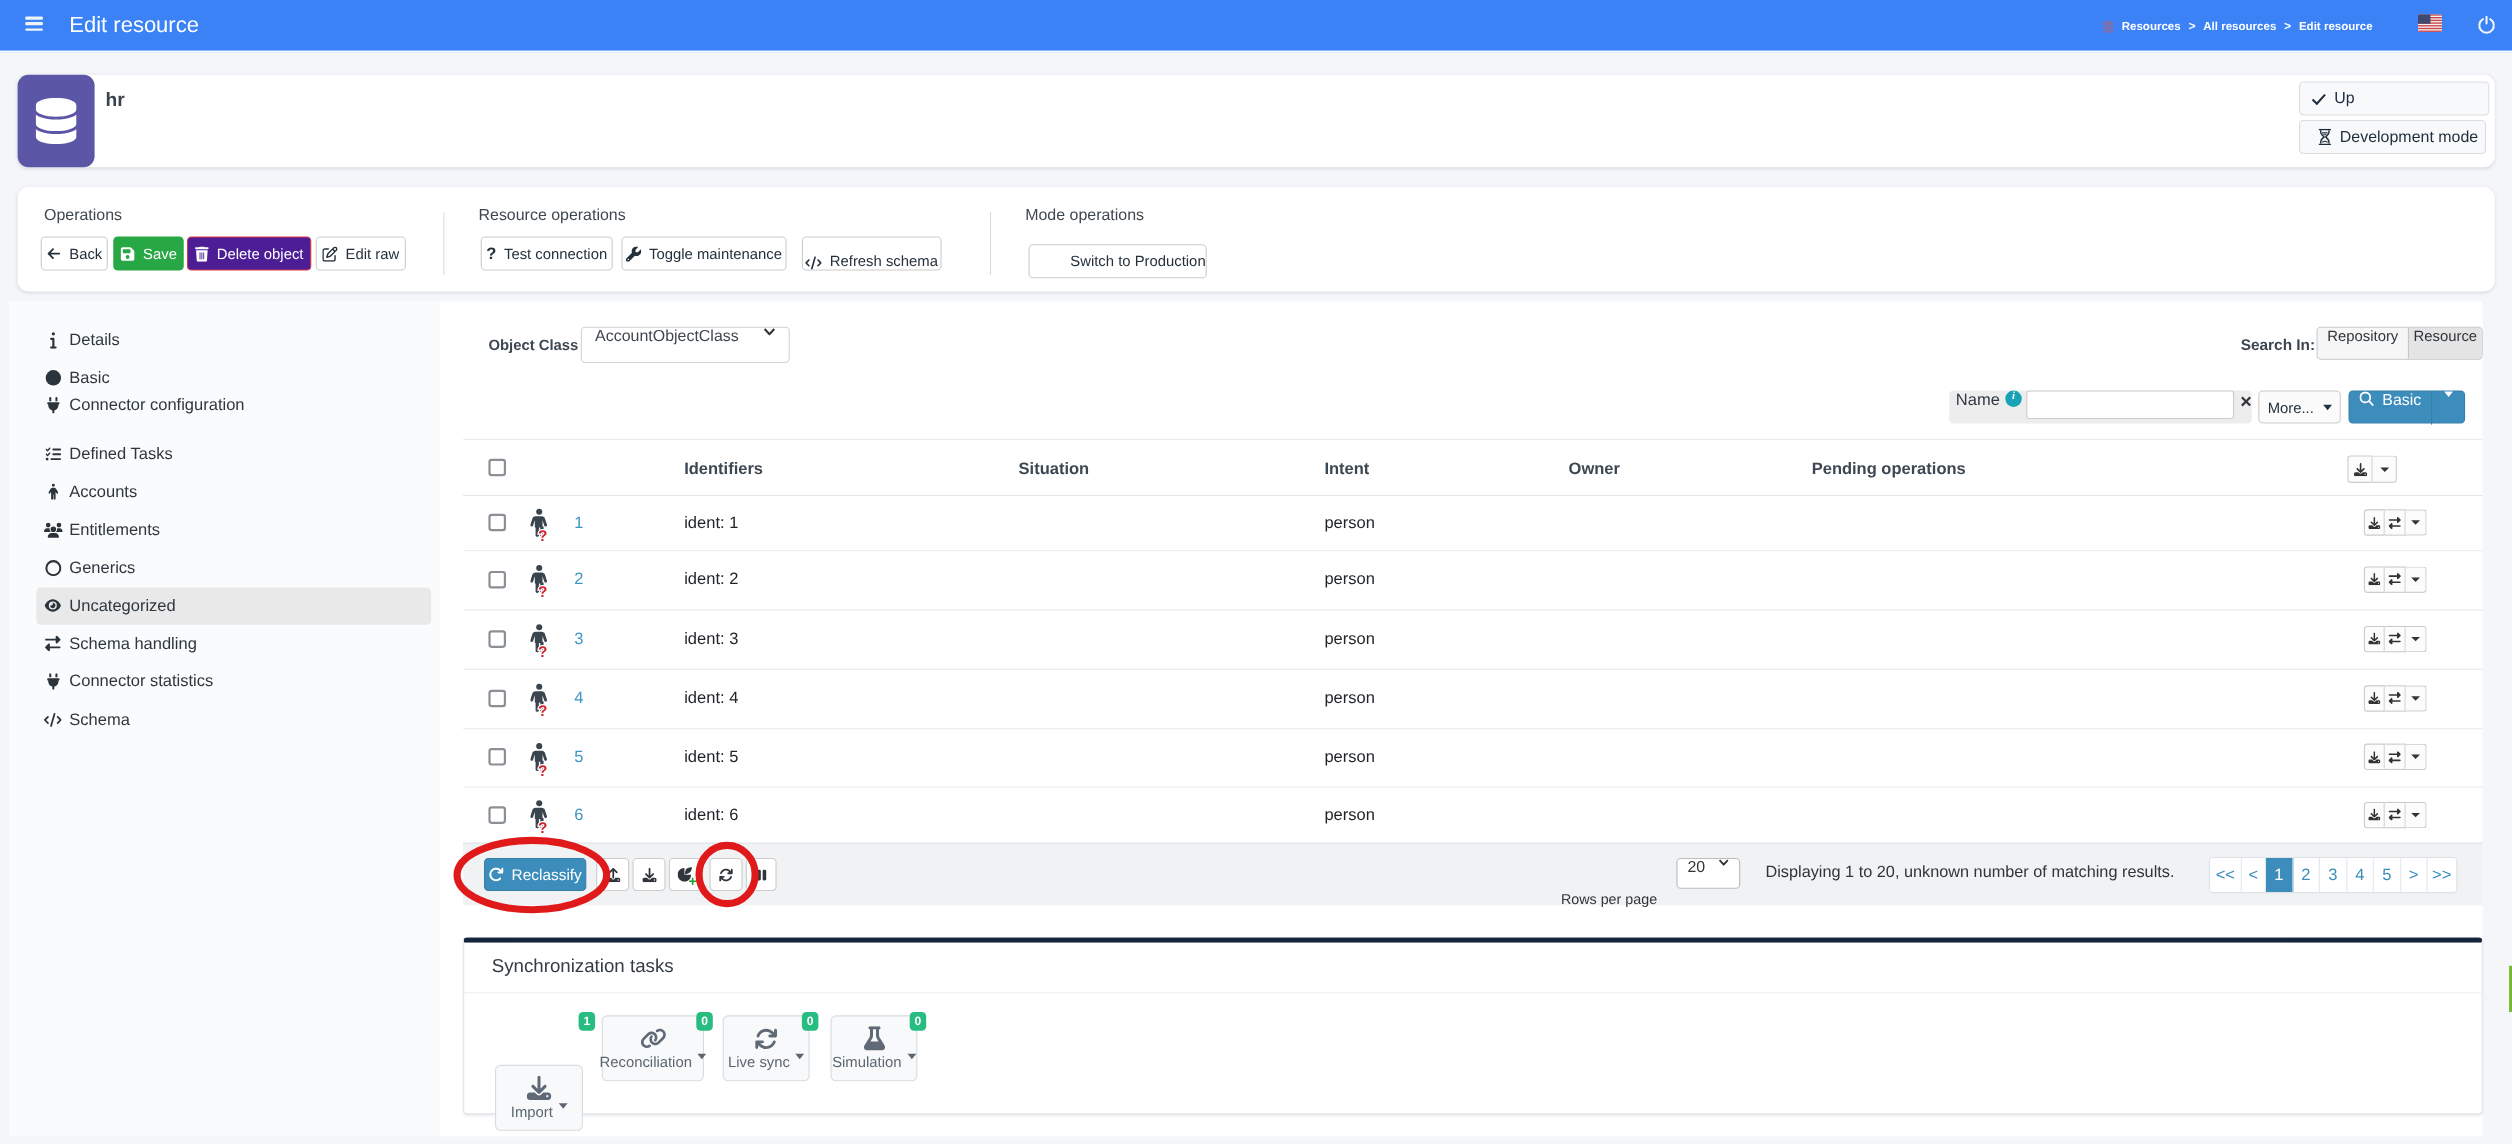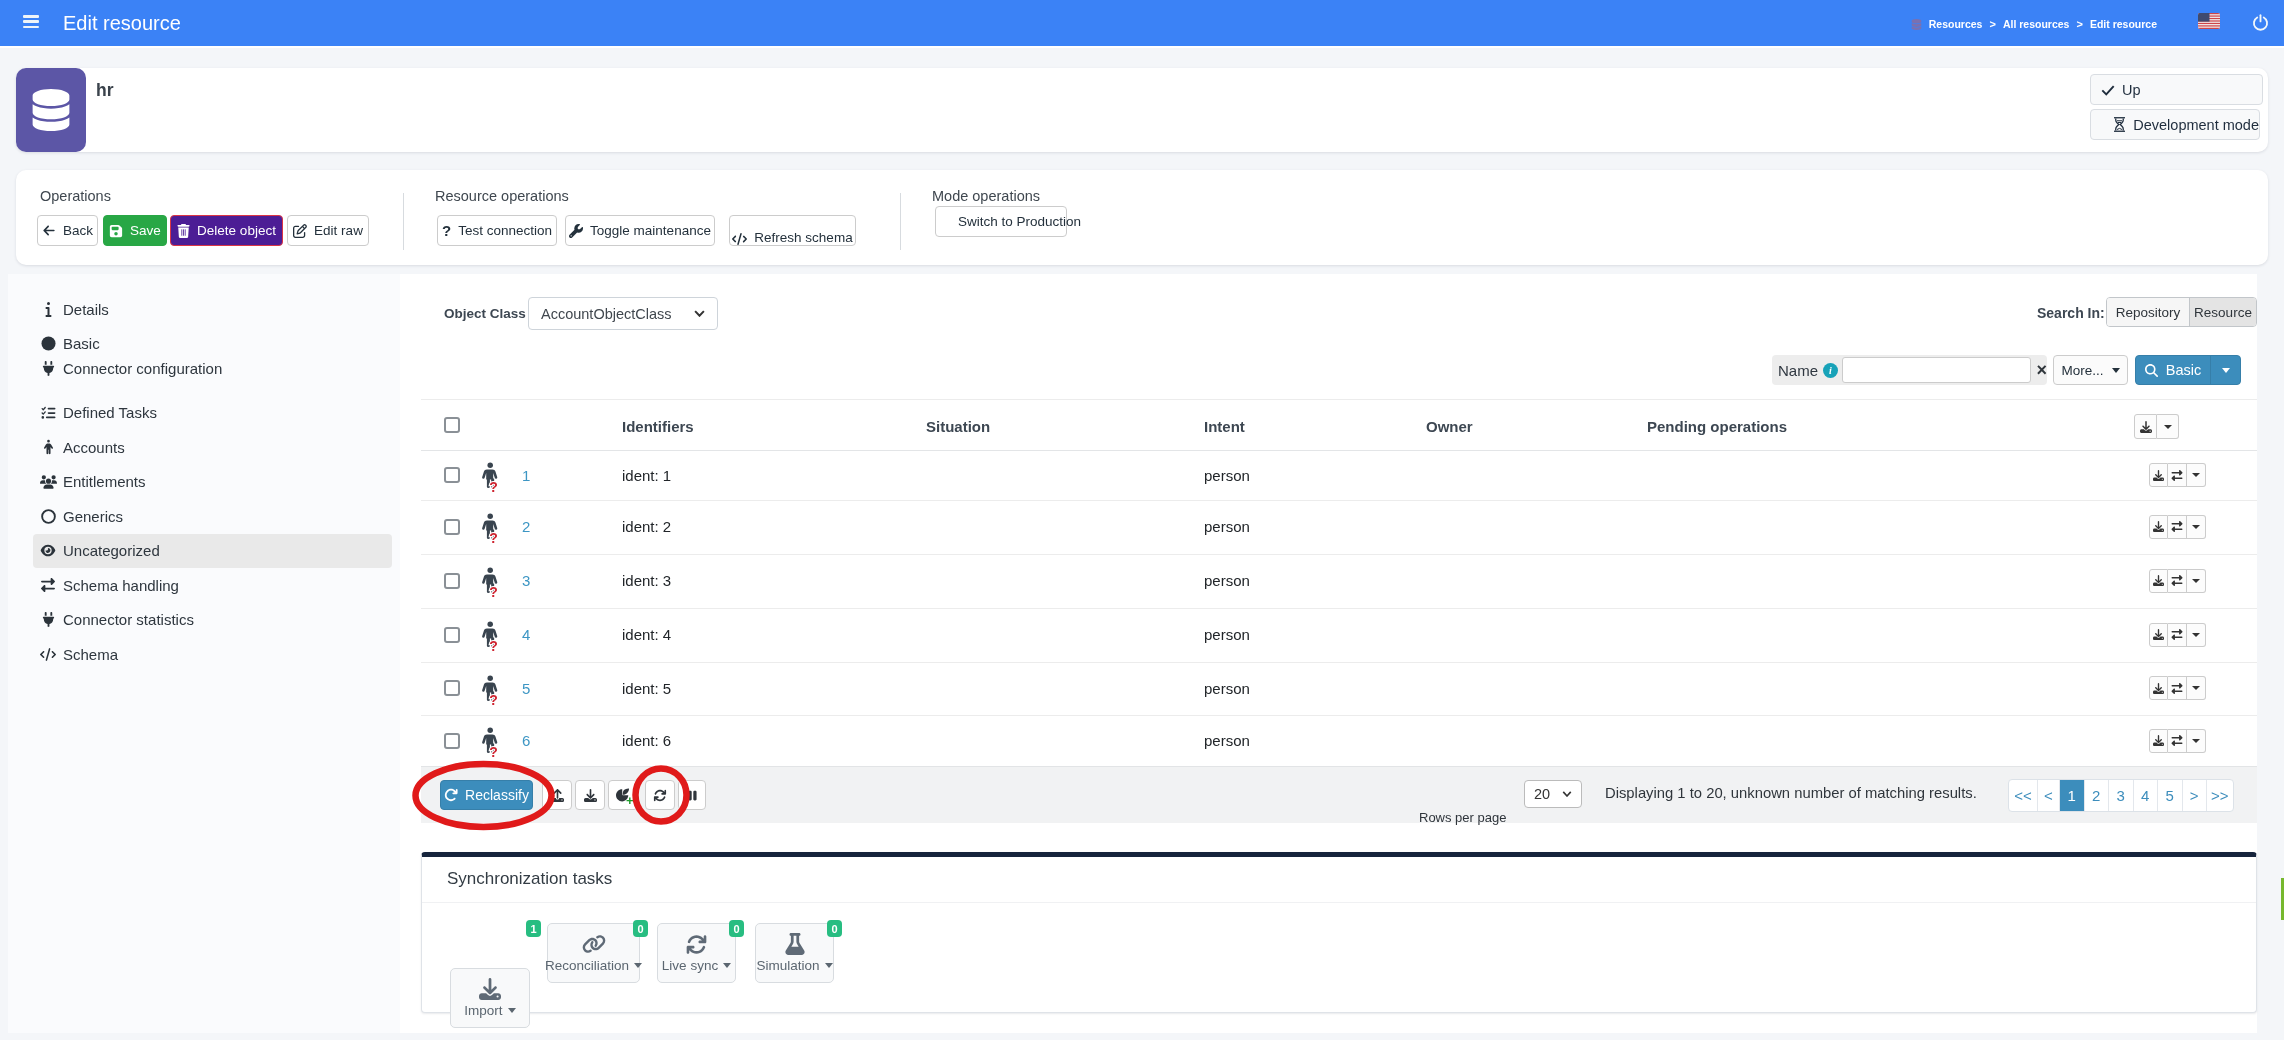--- a/index.html
+++ b/index.html
@@ -1,18 +1,18 @@
 <!DOCTYPE html>
 <html><head>
 <meta charset="utf-8">
 <style>
 * { margin:0; padding:0; box-sizing:border-box; }
 html,body { width:2284px; height:1040px; font-family:"Liberation Sans", sans-serif; background:#f4f6f9; overflow:hidden; position:relative; }
 .abs { position:absolute; }
-.flex { display:flex; align-items:center; }
+.flex { display:flex; align-items:flex-start; }
 svg { display:block; }
 
 #navbar { position:absolute; left:0; top:0; width:2284px; height:48px; background:#3b82f6; border-bottom:2px solid #fff; }
 #navbar .title { position:absolute; left:63px; top:0; height:48px; line-height:46px; color:#fff; font-size:20px; font-weight:400; }
 #burger { position:absolute; left:23px; top:15px; width:16px; }
 #burger div { height:2.6px; background:#eef4f8; margin-bottom:2.7px; border-radius:1px; }
 #crumbs { position:absolute; top:0; height:48px; right:127px; display:flex; align-items:center; gap:7px; color:#fff; font-size:10.5px; font-weight:700; letter-spacing:0; }
 #crumbs .sep { font-size:11px; font-weight:700; }
 
 .card { position:absolute; background:#fff; border-radius:10px; box-shadow:0 1px 3px rgba(40,50,70,.13); }
@@ -99,21 +99,21 @@
       <path d="M448 80v48c0 44.2-100.3 80-224 80S0 172.2 0 128V80C0 35.8 100.3 0 224 0s224 35.8 224 80zM393.2 214.7c20.8-7.4 39.9-16.9 54.8-28.6V288c0 44.2-100.3 80-224 80S0 332.2 0 288V186.1c14.9 11.8 34 21.2 54.8 28.6C99.7 230.7 159.5 240 224 240s124.3-9.3 169.2-25.3zM0 346.1c14.9 11.8 34 21.2 54.8 28.6C99.7 390.7 159.5 400 224 400s124.3-9.3 169.2-25.3c20.8-7.4 39.9-16.9 54.8-28.6V432c0 44.2-100.3 80-224 80S0 476.2 0 432V346.1z"></path>
     </svg>
 </div>
 <div class="abs" style="left:96px;top:80px;font-size:17.5px;font-weight:700;color:#3b434c;">hr</div>
 <div class="btn btn-light" style="left:2090px;top:74px;width:173px;height:31px;justify-content:flex-start;padding-left:10px;font-size:14.5px;">
   <svg width="14" height="14" viewBox="0 0 16 16">
       <path d="M1.5 8.5l4.5 4.5 8.5-9.5" stroke="#1f2d3d" stroke-width="2.2" fill="none"></path>
     </svg>
   <span>Up</span>
 </div>
-<div class="btn btn-light" style="left:2090px;top:109px;width:170px;height:31px;justify-content:flex-end;padding-left:10px;font-size:14.5px;">
+<div class="btn btn-light" style="left:2090px;top:109px;width:170px;height:31px;justify-content:center;padding-left:10px;font-size:14.5px;">
   <svg width="13" height="15" viewBox="0 0 26 30" fill="none" stroke="#1f2d3d" stroke-width="2.6">
   <line x1="2" y1="1.5" x2="24" y2="1.5"></line>
       <line x1="2" y1="28.5" x2="24" y2="28.5"></line>
   <path d="M5.5 3 v3 q0 3 2.5 5.5 l3.5 3.5 -3.5 3.5 q-2.5 2.5 -2.5 5.5 v3 M20.5 3 v3 q0 3 -2.5 5.5 l-3.5 3.5 3.5 3.5 q2.5 2.5 2.5 5.5 v3"></path>
   <line x1="8" y1="7.5" x2="18" y2="7.5" stroke-width="2"></line>
       <line x1="10" y1="11" x2="16" y2="11" stroke-width="2"></line>
   <path d="M8 25 q5 -4.5 10 0" stroke-width="2"></path>
 </svg>
   <span>Development mode</span>
 </div>
@@ -157,21 +157,21 @@
       <path d="M352 320c88.4 0 160-71.6 160-160c0-15.3-2.2-30.1-6.2-44.2c-3.1-10.8-16.4-13.2-24.3-5.3l-76.8 76.8c-3 3-7.1 4.7-11.3 4.7H336c-8.8 0-16-7.2-16-16V118.6c0-4.2 1.7-8.3 4.7-11.3l76.8-76.8c7.9-7.9 5.4-21.2-5.3-24.3C382.1 2.2 367.3 0 352 0C263.6 0 192 71.6 192 160c0 19.1 3.4 37.5 9.5 54.5L19.9 396.1C7.2 408.8 0 426.1 0 444.1C0 481.6 30.4 512 67.9 512c18 0 35.3-7.2 48-19.9L297.5 310.5c17 6.2 35.4 9.5 54.5 9.5zM80 408a24 24 0 1 1 0 48 24 24 0 1 1 0-48z"></path>
     </svg>
   <span>Toggle maintenance</span>
 </div>
 <div class="btn" style="left:729px;top:215px;width:127px;height:31px;align-items:flex-end;">
   <svg width="15" height="12" viewBox="0 0 640 512" fill="#24313c">
       <path d="M392.8 1.2c-17-4.9-34.7 5-39.6 22l-128 448c-4.9 17 5 34.7 22 39.6s34.7-5 39.6-22l128-448c4.9-17-5-34.7-22-39.6zm80.6 120.1c-12.5 12.5-12.5 32.8 0 45.3L562.7 256l-89.4 89.4c-12.5 12.5-12.5 32.8 0 45.3s32.8 12.5 45.3 0l112-112c12.5-12.5 12.5-32.8 0-45.3l-112-112c-12.5-12.5-32.8-12.5-45.3 0zm-306.7 0c-12.5-12.5-32.8-12.5-45.3 0l-112 112c-12.5 12.5-12.5 32.8 0 45.3l112 112c12.5 12.5 32.8 12.5 45.3 0s12.5-32.8 0-45.3L77.3 256l89.4-89.4c12.5-12.5 12.5-32.8 0-45.3z"></path>
     </svg>
   <span>Refresh schema</span>
 </div>
-<div class="btn" style="left:935px;top:206px;width:132px;height:31px;padding-left:30px;">
+<div class="btn" style="left:935px;top:222px;width:162px;height:31px;padding-left:30px;">
   <svg width="16" height="13" viewBox="0 0 24 16">
       <rect x="1" y="1" width="22" height="14" rx="7" fill="none" stroke="#24313c" stroke-width="2"></rect>
       <circle cx="8" cy="8" r="4.2" fill="#24313c"></circle>
     </svg>
   <span>Switch to Production</span>
 </div>
 
 <div id="sidebar-bg"></div>
 <div id="main-bg"></div>
 <div class="mi" style="top:292.0px;">

